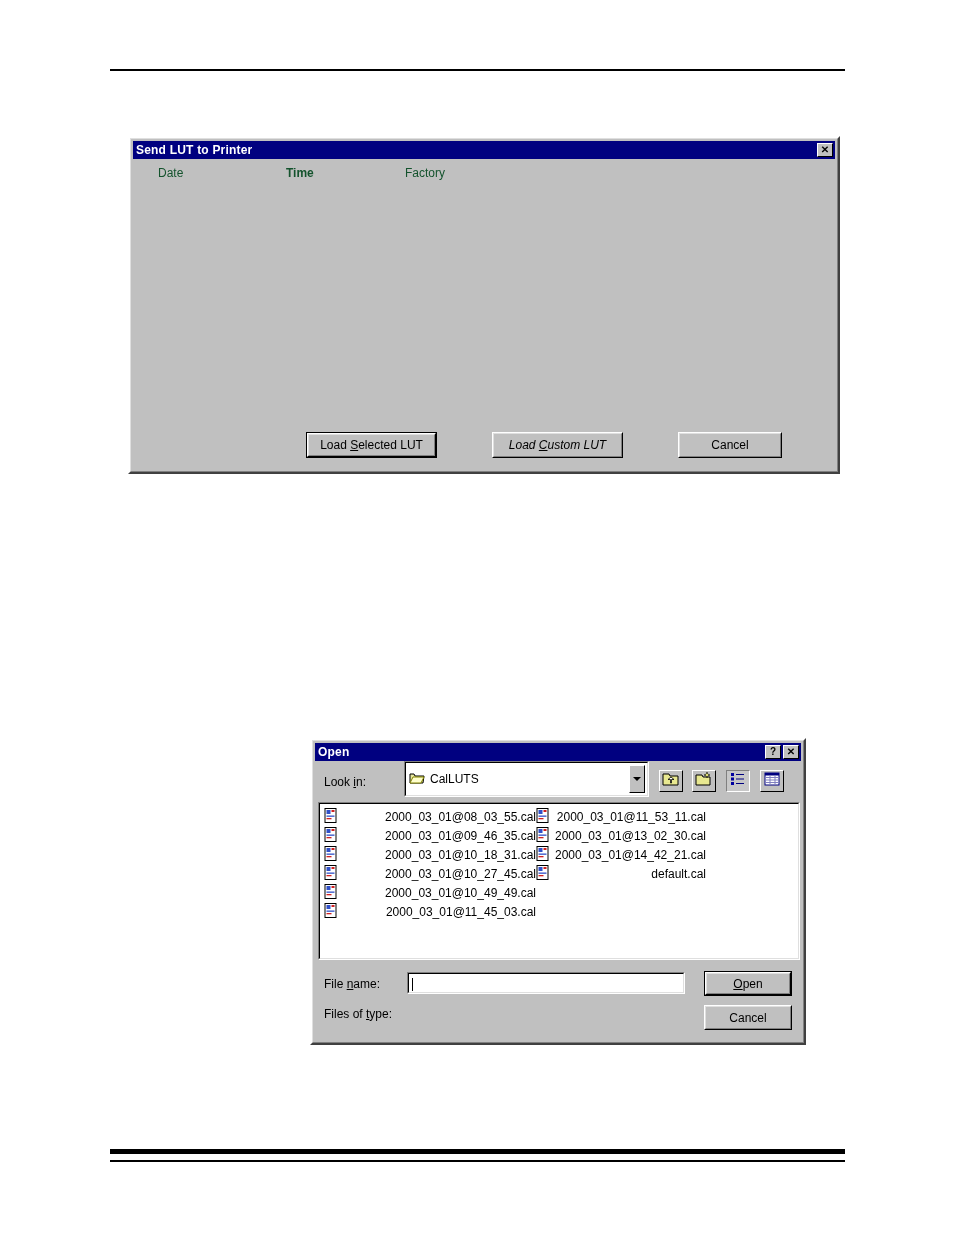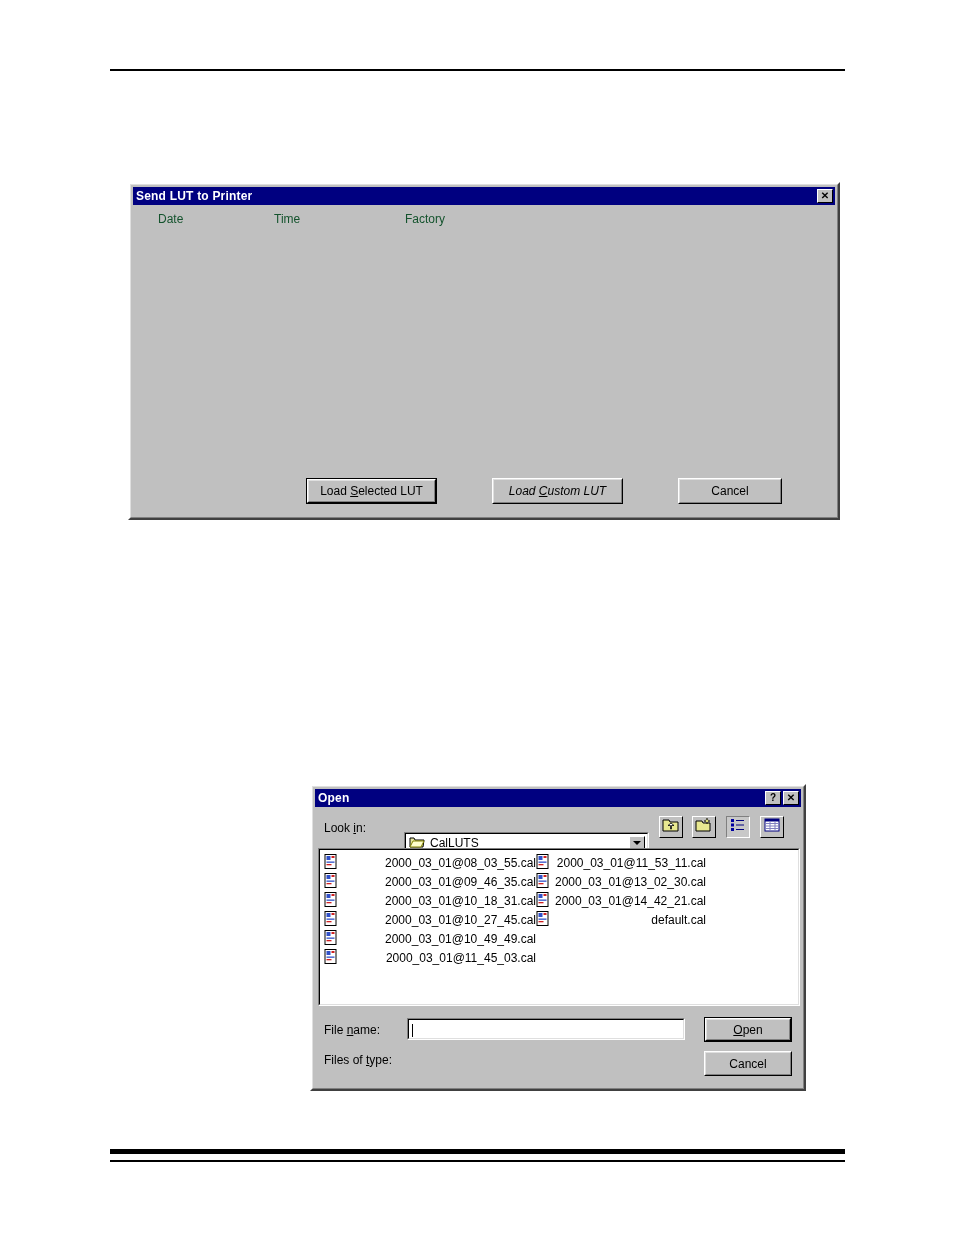--- a/index.html
+++ b/index.html
@@ -43,21 +43,20 @@
 
   
   .win-dialog {
     position: absolute;
     background: #c0c0c0;
     border-top: 2px solid #ffffff;
     border-left: 2px solid #ffffff;
     border-right: 2px solid #404040;
     border-bottom: 2px solid #404040;
     box-sizing: border-box;
-    margin-top: 46px;
   }
   .win-dialog-inner {
     position: absolute;
     inset: 0;
     border-top: 1px solid #dfdfdf;
     border-left: 1px solid #dfdfdf;
     border-right: 1px solid #808080;
     border-bottom: 1px solid #808080;
     box-sizing: border-box;
   }
@@ -241,23 +240,23 @@
   .field-label {
     position: absolute;
     font-size: 12px;
     color: #000000;
     white-space: nowrap;
   }
   .field-label u { text-decoration: underline; }
 
   #lookin-combo {
     left: 92px;
-    top: 46px;
+    top: 21px;
     width: 245px;
-    height: 22px;
+    height: 36px;
   }
   .combo-content {
     position: absolute;
     left: 3px; top: 0; bottom: 0; right: 20px;
     display: flex;
     align-items: center;
     gap: 5px;
     font-size: 12px;
     color: #000000;
   }
@@ -385,21 +384,21 @@
 
   <div class="titlebar">
     <span class="titlebar-text">Send LUT to Printer</span>
     <div class="title-btns">
       <div class="title-btn">✕</div>
     </div>
   </div>
 
   <div class="col-headers">
     <span class="col-head" style="left:28px;">Date</span>
-    <span class="col-head" style="left:144px;">Time</span>
+    <span class="col-head" style="left:156px;font-weight:bold;">Time</span>
     <span class="col-head" style="left:275px;">Factory</span>
   </div>
 
 
   <div class="btn default-btn" style="left:176px; top:294px; width:131px; height:26px;">
     <div class="btn-face">
         <div class="btn-face2">
       <span class="btn-label"><span>Load </span><u>S</u><span>elected LUT</span></span>
     </div>
       </div>

